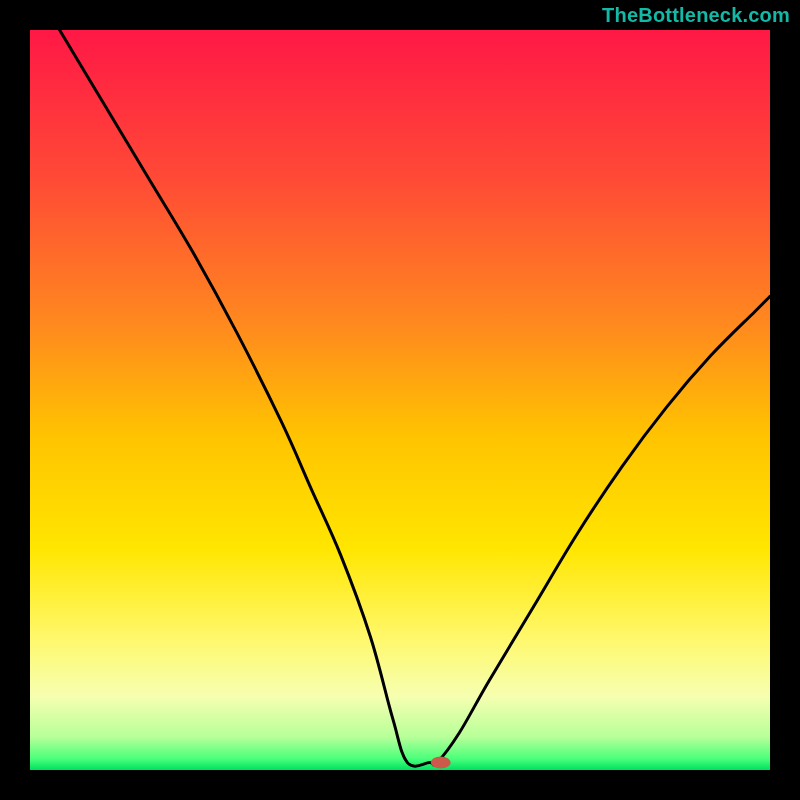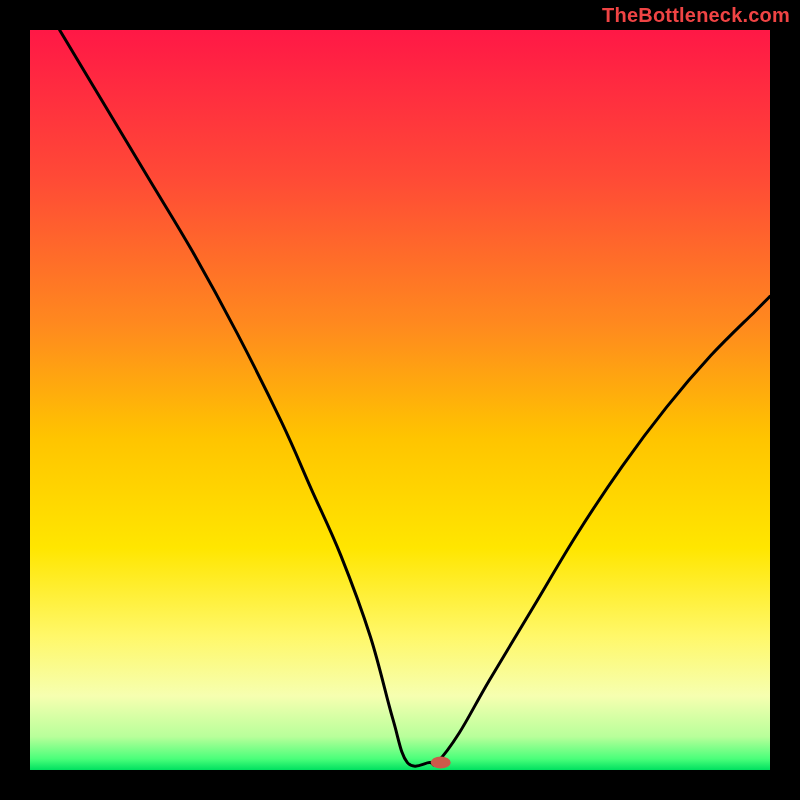--- a/index.html
+++ b/index.html
@@ -13,21 +13,21 @@
   .outer {
     position: relative;
     width: 800px;
     height: 800px;
     background: #000;
   }
   .watermark {
     position: absolute;
     top: 4px;
     right: 10px;
-    color: #ef4444;
+    color: #14b8a6;
     font-size: 20px;
     font-weight: bold;
     letter-spacing: 0.2px;
     z-index: 5;
   }
   .plot-wrap {
     position: absolute;
     left: 30px;
     top: 30px;
     width: 740px;

